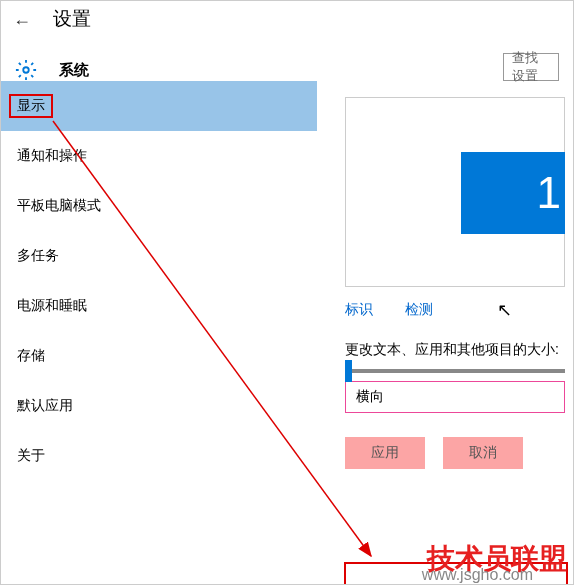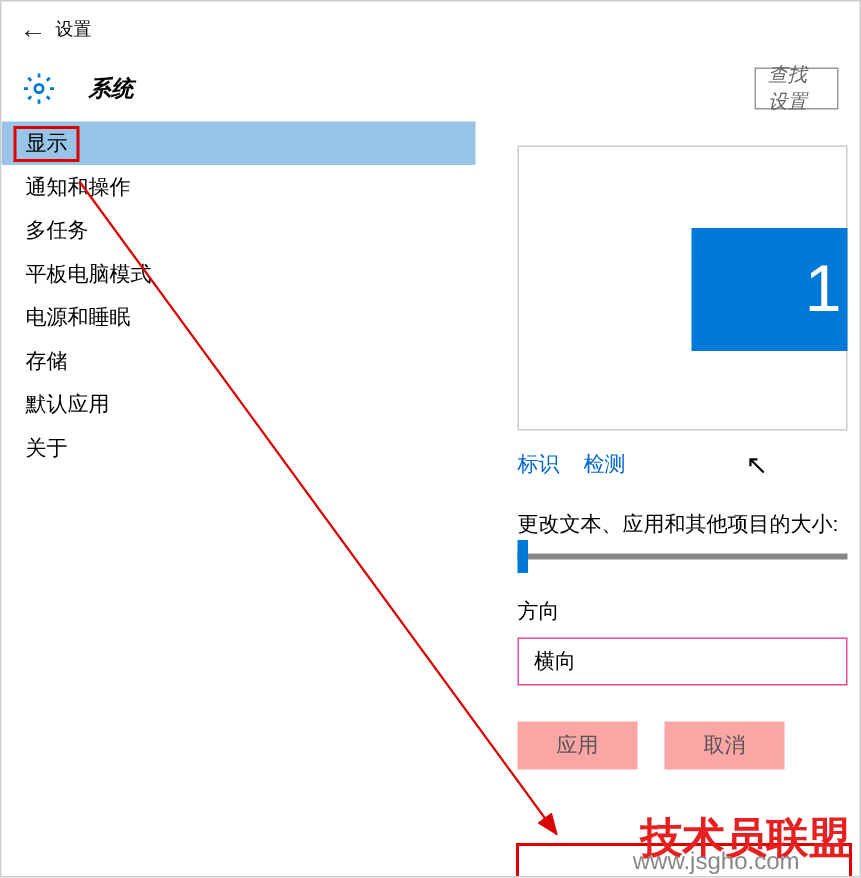--- a/index.html
+++ b/index.html
@@ -20,29 +20,29 @@
       height: 36px;
       padding: 0 12px;
     }
     .back-arrow {
       width: 24px;
       font-size: 18px;
       color: #333;
       cursor: pointer;
     }
     .header-title {
-      font-size: 12px;
+      margin-left: 16px;
+      font-size: 19px;
     }
     .title-row {
       display: flex;
-      align-items: center;
+      align-items: flex-end;
       height: 44px;
       padding: 0 14px;
       justify-content: space-between;
-      font-style: italic;
     }
     .title-left {
       display: flex;
       align-items: center;
     }
     .gear-icon {
       width: 22px;
       height: 22px;
       color: #0078d7;
     }
@@ -63,21 +63,21 @@
     }
     .body-area {
       display: flex;
       height: calc(100% - 80px);
     }
     .sidebar {
       width: 316px;
       background: #fff;
     }
     .sidebar-item {
-      height: 29px;
+      height: 50px;
       display: flex;
       align-items: center;
       padding-left: 16px;
       font-size: 14px;
       cursor: pointer;
     }
     .sidebar-item.selected {
       background: #98c4e8;
     }
     .highlight-box {
@@ -112,21 +112,21 @@
       font-size: 44px;
       font-weight: 300;
       padding-right: 4px;
       position: absolute;
       right: -1px;
       top: 54px;
     }
     .links-row {
       margin-top: 14px;
       display: flex;
-      gap: 16px;
+      gap: 32px;
     }
     .link {
       color: #0066cc;
       font-size: 14px;
       cursor: pointer;
     }
     .section-label {
       margin-top: 22px;
       font-size: 14px;
     }
@@ -238,24 +238,24 @@
 
 <div class="body-area">
   <div class="sidebar" id="sidebar">
       <div class="sidebar-item selected">
         <span class="highlight-box">显示</span>
       </div>
       <div class="sidebar-item">
         <span>通知和操作</span>
       </div>
       <div class="sidebar-item">
+        <span>平板电脑模式</span>
+      </div>
+      <div class="sidebar-item">
         <span>多任务</span>
-      </div>
-      <div class="sidebar-item">
-        <span>平板电脑模式</span>
       </div>
       <div class="sidebar-item">
         <span>电源和睡眠</span>
       </div>
       <div class="sidebar-item">
         <span>存储</span>
       </div>
       <div class="sidebar-item">
         <span>默认应用</span>
       </div>
@@ -276,21 +276,20 @@
       <span class="link">检测</span>
     </div>
 
     <span class="cursor-glyph" style="left:180px; top:218px;">↖</span>
 
     <div class="section-label">更改文本、应用和其他项目的大小:</div>
     <div class="slider-track">
       <div class="slider-thumb"></div>
     </div>
 
-    <div class="field-label">方向</div>
     <div class="dropdown">
       <span>横向</span>
     </div>
 
     <div class="button-row">
       <div class="btn">
         <span>应用</span>
       </div>
       <div class="btn">
         <span>取消</span>

